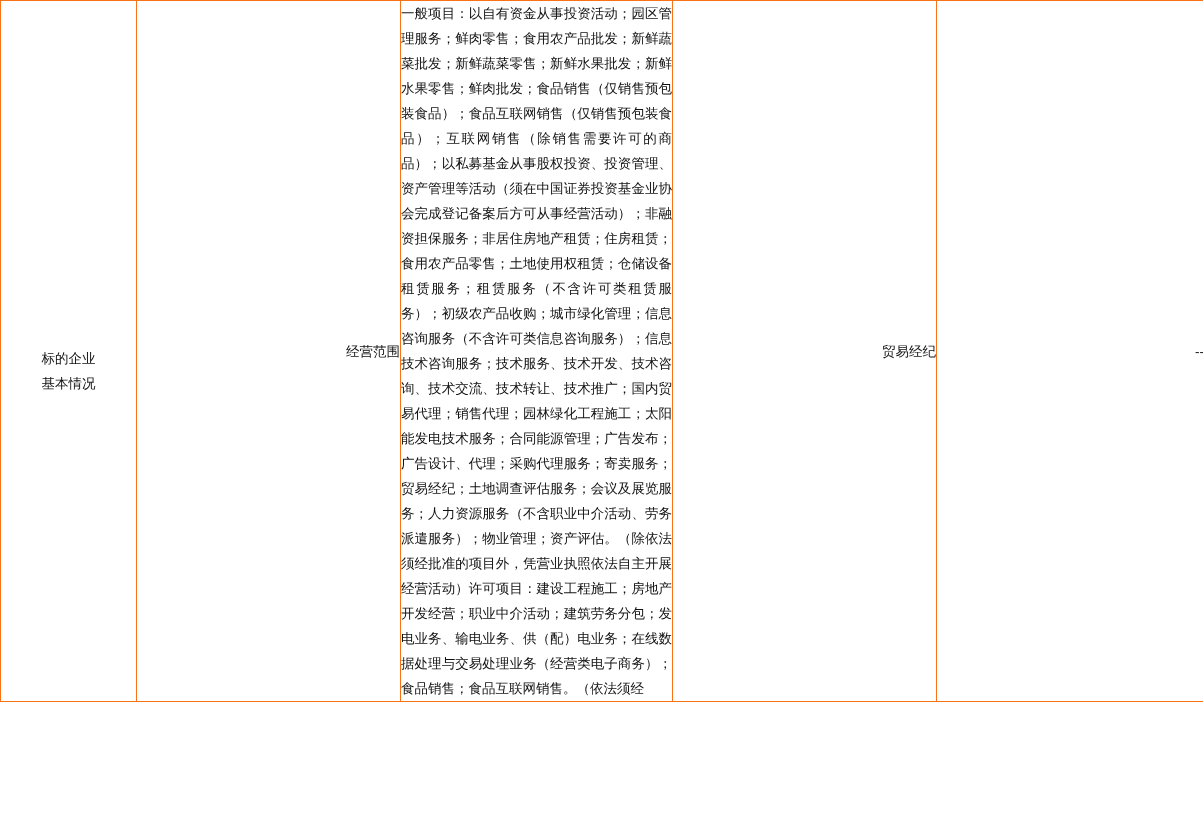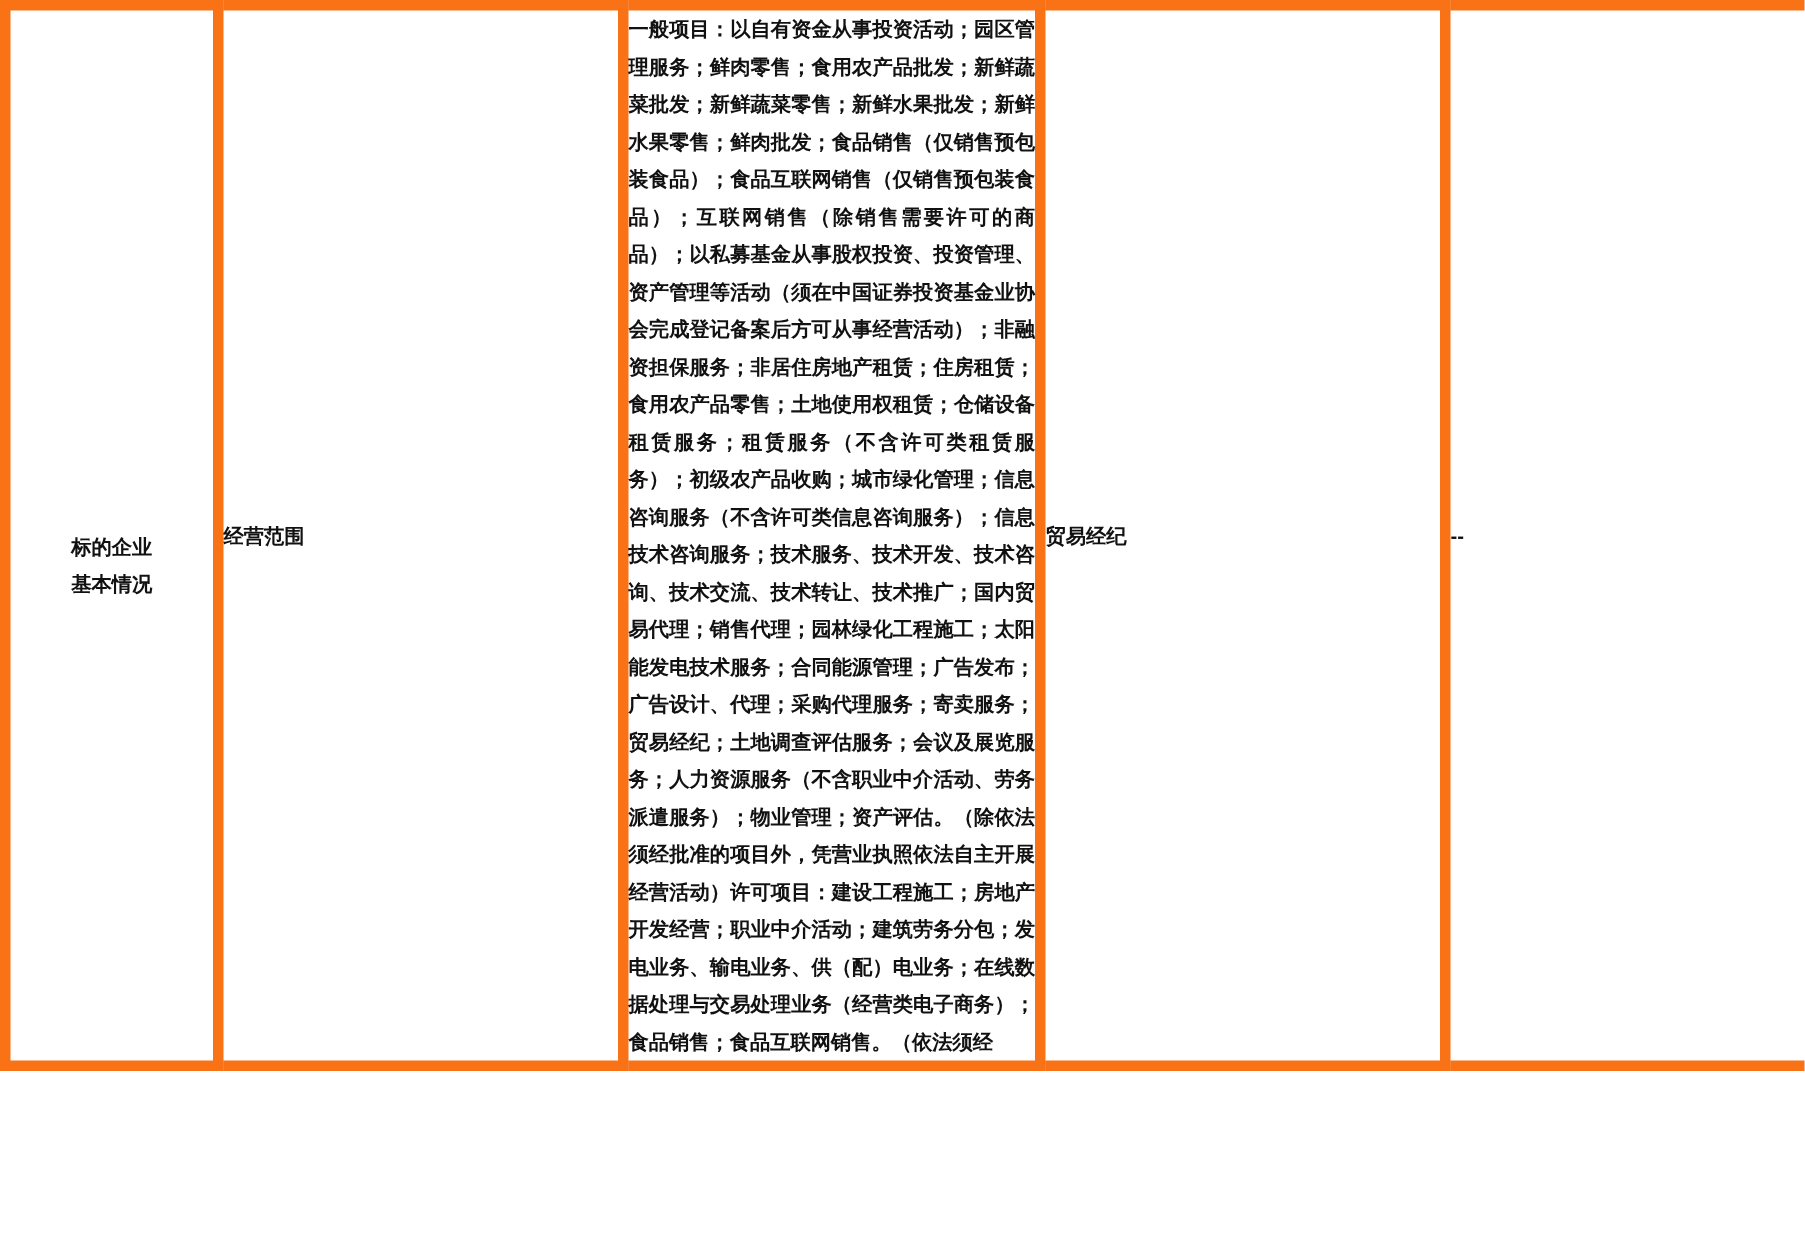--- a/index.html
+++ b/index.html
@@ -13,36 +13,35 @@
     font-family: "Liberation Sans", sans-serif;
     color: #000000;
     overflow: hidden;
   }
   .doc-table {
     border-collapse: collapse;
     table-layout: fixed;
     width: 1203px;
   }
   .doc-table td {
-    border: 7px solid #f97316;
+    border: 1px solid #f97316;
     padding: 0;
     vertical-align: middle;
     font-size: 13.5px;
     line-height: 25px;
     color: #111111;
-    font-weight: bold;
   }
   .col-label { width: 135px; }
   .col-field { width: 263px; }
   .col-value { width: 271px; }
   .col-field2 { width: 263px; }
   .col-value2 { width: 267px; }
 
   .cell-center {
-    text-align: left;
+    text-align: right;
     padding: 6px 10px;
   }
   .cell-label {
     text-align: center;
     padding: 6px 14px;
   }
   .cell-body {
     text-align: justify;
     text-justify: inter-ideograph;
     padding: 8px 14px 8px 14px;

